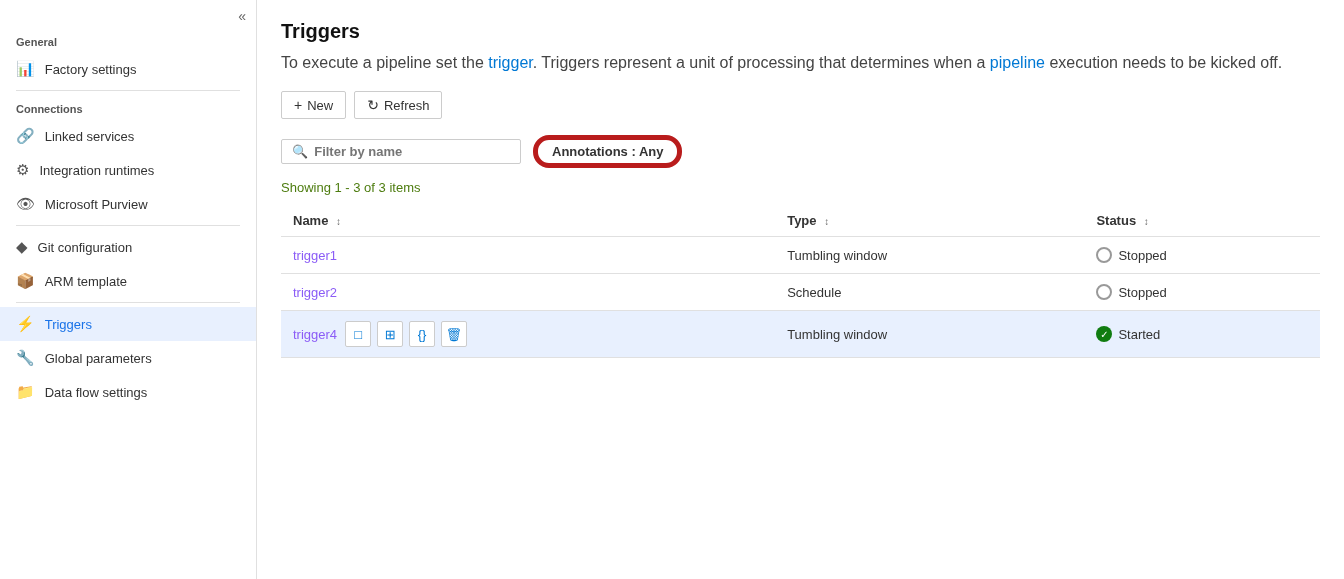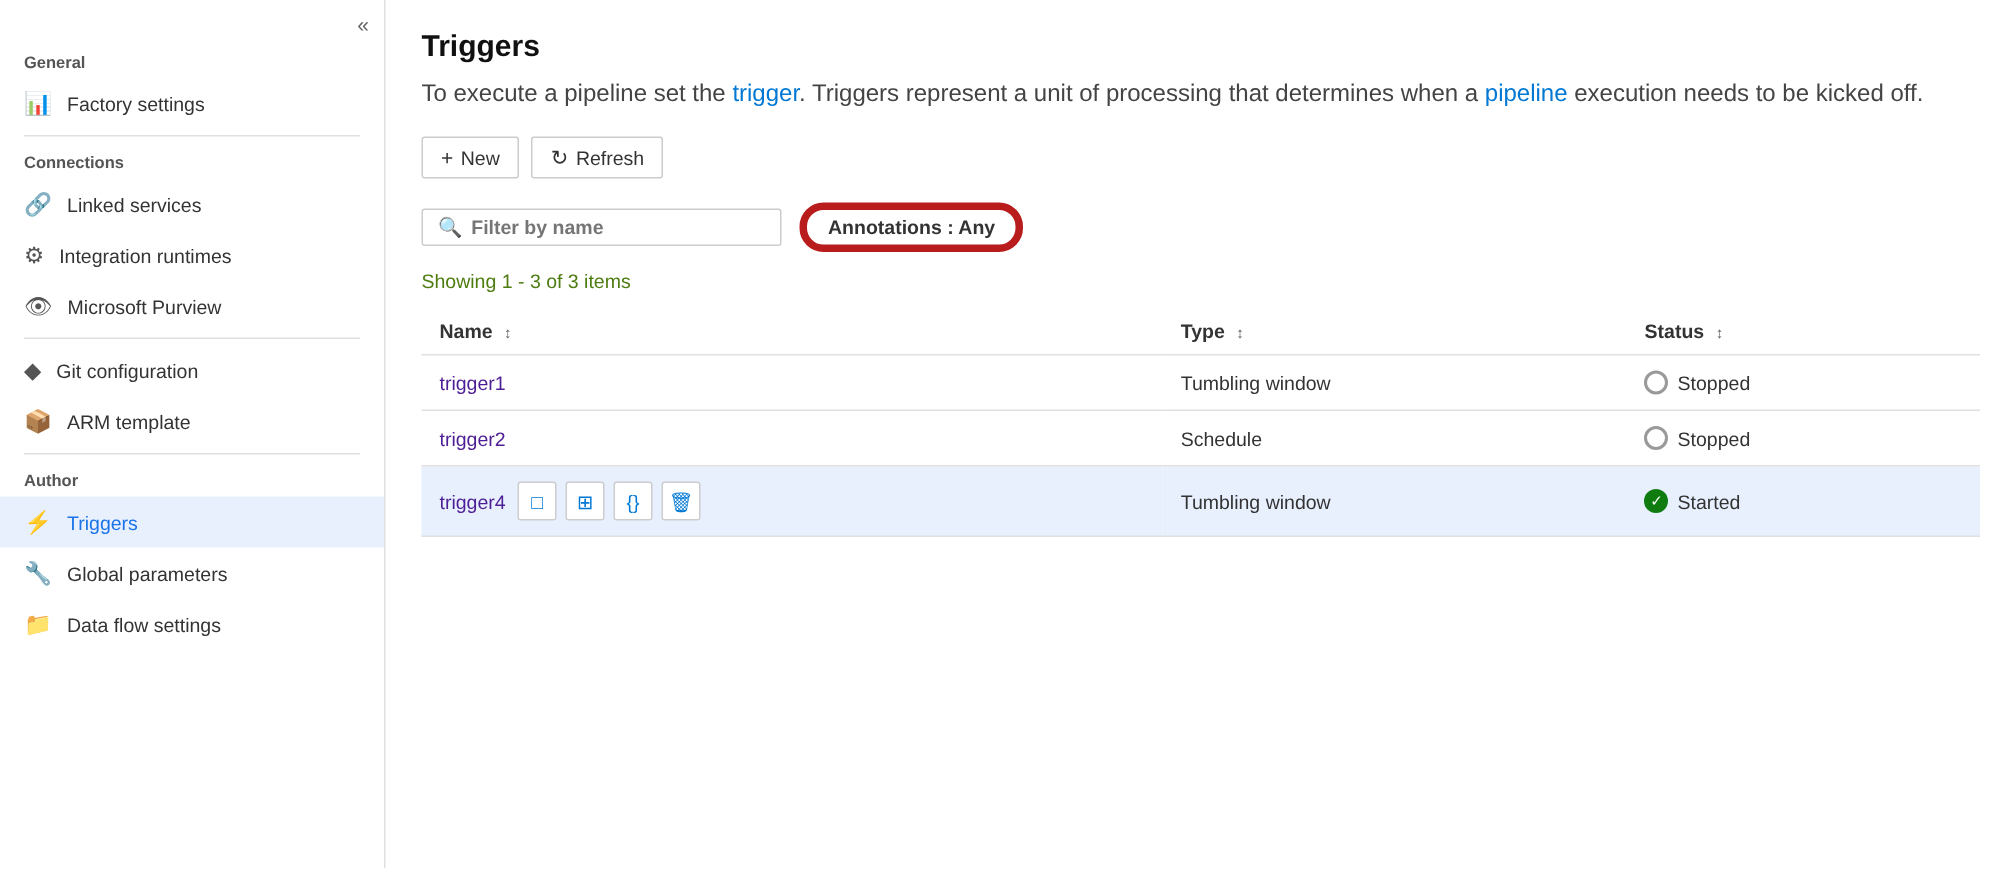--- a/index.html
+++ b/index.html
@@ -151,21 +151,21 @@
       white-space: nowrap;
     }
     .sort-icon { font-size: 10px; color: #666; margin-left: 4px; }
     .data-table td {
       padding: 10px 12px;
       font-size: 13px;
       border-bottom: 1px solid #e0e0e0;
       vertical-align: middle;
     }
     .data-table tr.highlighted { background: #e8f0fe; }
-    .trigger-link { color: #4c1d95; text-decoration: none; cursor: pointer; }
+    .trigger-link { color: #8b5cf6; text-decoration: none; cursor: pointer; }
 
     .status-badge {
       display: flex;
       align-items: center;
       gap: 6px;
       font-size: 13px;
       text-align: center;
     }
     .status-dot {
       width: 16px;
@@ -244,21 +244,20 @@
   <div class="sidebar-item">
     <span class="icon">◆</span>
     <span>Git configuration</span>
   </div>
   <div class="sidebar-item">
     <span class="icon">📦</span>
     <span>ARM template</span>
   </div>
   <hr class="sidebar-divider">
 
-  <div class="sidebar-section-label">Author</div>
   <div class="sidebar-item active">
     <span class="icon">⚡</span>
     <span>Triggers</span>
   </div>
   <div class="sidebar-item">
     <span class="icon">🔧</span>
     <span>Global parameters</span>
   </div>
   <div class="sidebar-item">
     <span class="icon">📁</span>

